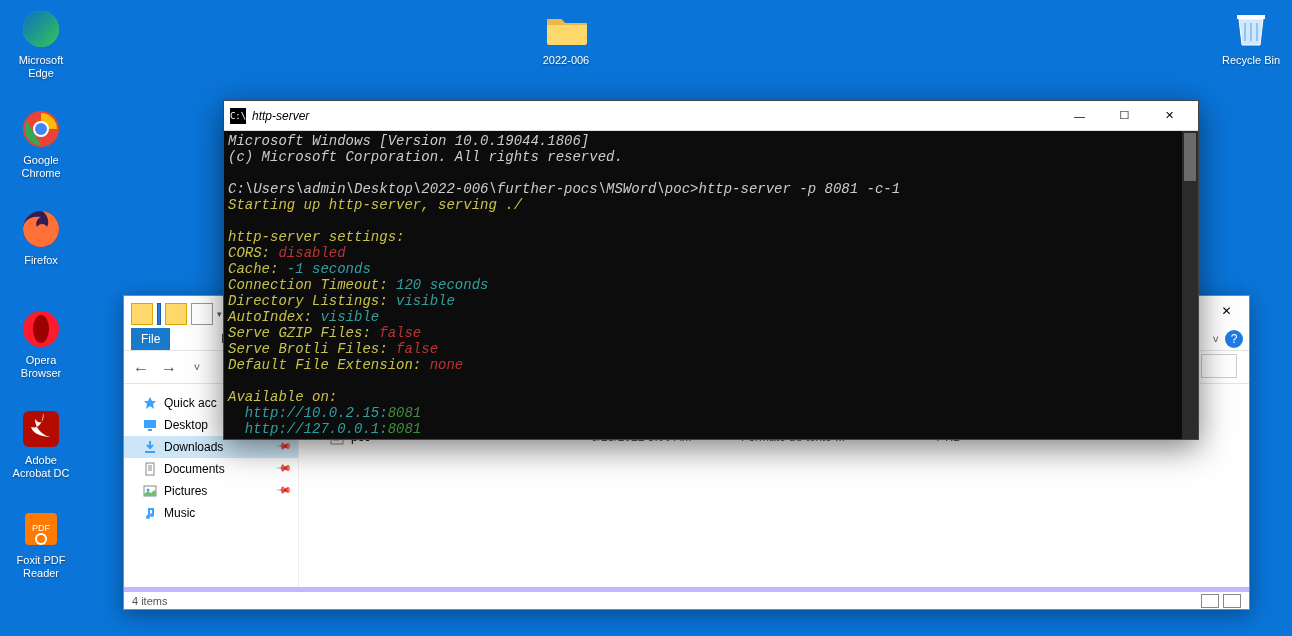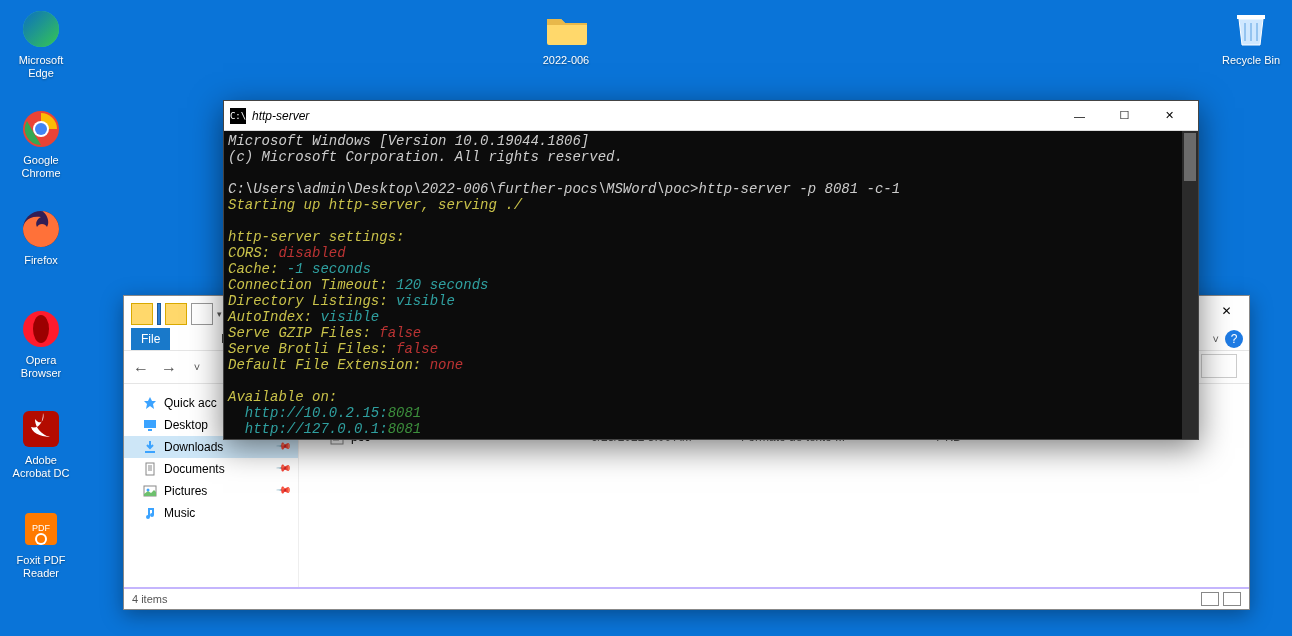--- a/index.html
+++ b/index.html
@@ -38,21 +38,21 @@
   .pin { position:absolute; right:8px; top:5px; font-size:10px; color:#6b6b6b; transform:rotate(45deg); }
   .exp-nav .item.sel { background:#cde6f7; }
   .exp-nav .ico { width:16px;height:16px; display:inline-flex;align-items:center;justify-content:center; }
   .exp-list { flex:1; font-size:12px; }
   .file-row { display:flex; align-items:center; height:21px; padding-left:30px; }
   .file-row .fico{ width:16px;height:16px;margin-right:6px;display:inline-flex;align-items:center;justify-content:center;}
   .col-name{ width:240px; }
   .col-date{ width:150px; color:#555;}
   .col-type{ width:160px; color:#555;}
   .col-size{ width:60px; color:#555; text-align:right;}
-  .exp-status { position:absolute; left:0; bottom:0; right:0; height:22px;border-top:2px solid #c4b5fd;background:#fff;font-size:11px;color:#555;display:flex;align-items:center;padding:0 8px;justify-content:space-between;}
+  .exp-status { position:absolute; left:0; bottom:0; right:0; height:22px;border-top:5px solid #c4b5fd;background:#fff;font-size:11px;color:#555;display:flex;align-items:center;padding:0 8px;justify-content:space-between;}
   .view-icons{display:flex;gap:4px;}
   .view-icons .v{width:18px;height:14px;border:1px solid #888;}
 
   
   .cmd {
     position:absolute; left:223px; top:100px; width:976px; height:340px;
     background:#fff; border:1px solid #444; box-shadow:0 8px 30px rgba(0,0,0,.5);
     display:flex;flex-direction:column;
   }
   .cmd-title { height:30px; background:#fff; display:flex;align-items:center;padding:0 6px;border-bottom:1px solid #ddd;}

